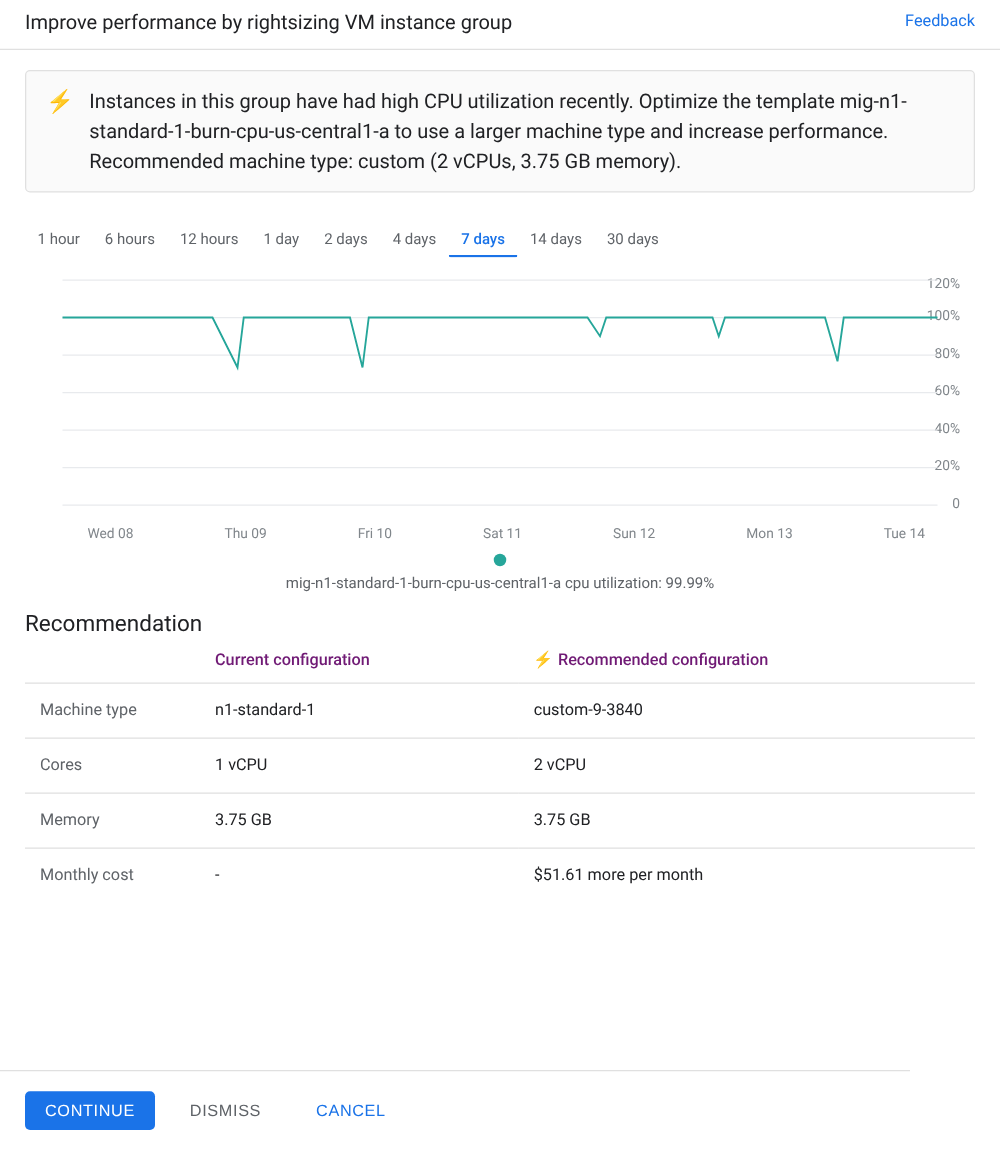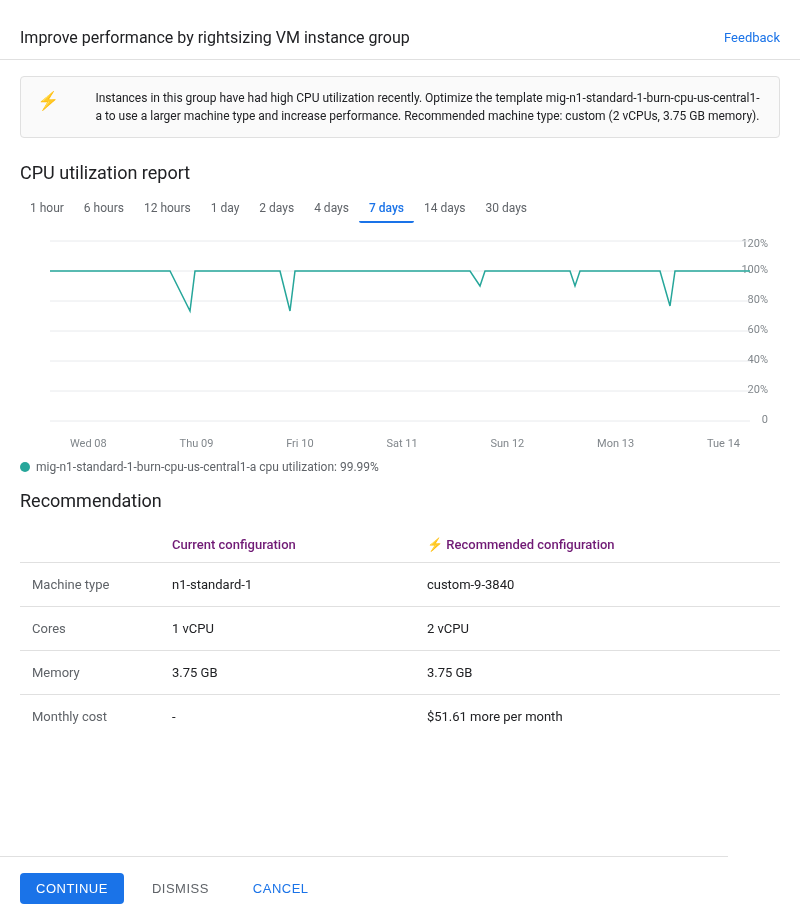--- a/index.html
+++ b/index.html
@@ -10,21 +10,21 @@
       background: #fff;
       width: 800px;
       min-height: 920px;
     }
 
     
     .header {
       display: flex;
       justify-content: space-between;
       align-items: center;
-      padding: 28px 20px 12px 20px;
+      padding: 8px 20px 12px 20px;
       border-bottom: 1px solid #e0e0e0;
     }
     .header-title {
       font-size: 16px;
       font-weight: 400;
       color: #202124;
     }
     .feedback-link {
       color: #1a73e8;
       text-decoration: none;
@@ -42,24 +42,23 @@
       display: flex;
       align-items: flex-start;
       gap: 12px;
     }
     .alert-icon {
       font-size: 18px;
       flex-shrink: 0;
       margin-top: 1px;
     }
     .alert-text {
-      font-size: 12px;
+      font-size: 16px;
       color: #202124;
       line-height: 1.5;
-      margin-left: 24px;
     }
 
     
     .section {
       padding: 8px 20px 0 20px;
     }
     .section-title {
       font-size: 18px;
       font-weight: 400;
       margin-bottom: 12px;
@@ -107,37 +106,37 @@
     }
 
     
     .chart-legend {
       display: flex;
       align-items: center;
       gap: 6px;
       padding: 8px 20px;
       font-size: 12px;
       color: #5f6368;
+      flex-direction: column;
     }
     .legend-dot {
       width: 10px;
       height: 10px;
       border-radius: 50%;
       background: #26a69a;
       flex-shrink: 0;
     }
 
     
     .recommendation-section {
       padding: 8px 20px 0 20px;
     }
     .rec-title {
       font-size: 18px;
       font-weight: 400;
-      margin-bottom: 16px;
       color: #202124;
     }
 
     
     .rec-table {
       width: 100%;
       border-collapse: collapse;
     }
     .rec-table th {
       font-size: 13px;
@@ -224,21 +223,20 @@
     <span class="header-title">Improve performance by rightsizing VM instance group</span>
     <a class="feedback-link">Feedback</a>
   </div>
 
   <div class="alert-box">
     <span class="alert-icon">⚡</span>
     <span class="alert-text">Instances in this group have had high CPU utilization recently. Optimize the template mig-n1-standard-1-burn-cpu-us-central1-a to use a larger machine type and increase performance. Recommended machine type: custom (2 vCPUs, 3.75 GB memory).</span>
   </div>
 
   <div class="section">
-    <div class="section-title">CPU utilization report</div>
 
     <div class="time-tabs">
     <div class="time-tab">1 hour</div>
         <div class="time-tab">6 hours</div>
         <div class="time-tab">12 hours</div>
         <div class="time-tab">1 day</div>
         <div class="time-tab">2 days</div>
         <div class="time-tab">4 days</div>
         <div class="time-tab active">7 days</div>
         <div class="time-tab">14 days</div>

